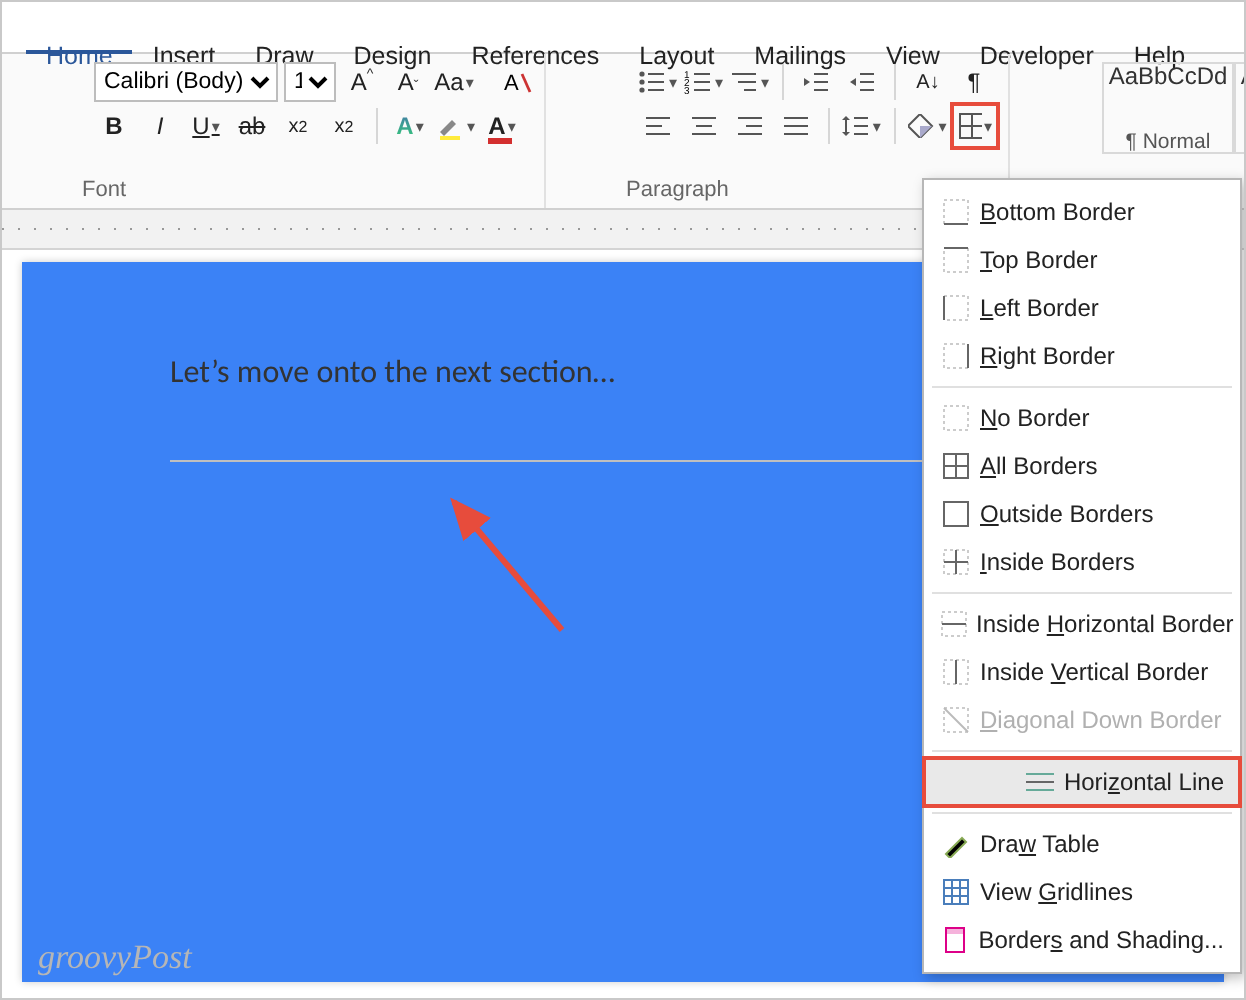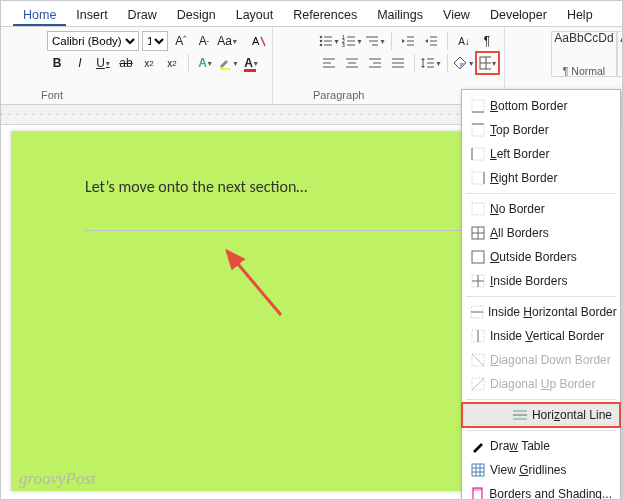--- a/index.html
+++ b/index.html
@@ -1,37 +1,37 @@
 <!DOCTYPE html>
 <html><head>
 <meta charset="utf-8">
 <style>
   * { box-sizing: border-box; margin: 0; padding: 0; }
   body { font-family: "Segoe UI", Arial, sans-serif; font-size: 12px; color: #222; background: #fff; width: 623px; height: 500px; overflow: hidden; position: relative; border: 1px solid #c9c9c9; }
   .tabbar { display: flex; gap: 0; border-bottom: 1px solid #d0d0d0; height: 26px; padding-left: 12px; font-size: 12.5px; }
-  .tabbar .tab { padding: 7px 10px 4px 10px; cursor: default; }
+  .tabbar .tab { padding: 20px 10px 4px 10px; cursor: default; }
   .tabbar .tab.active { color: #2b579a; border-bottom: 2px solid #2b579a; font-weight: 500;}
   .ribbon { display: flex; border-bottom: 1px solid #d0d0d0; height: 78px; background: #fafafa; }
   .group { border-right: 1px solid #e1e1e1; display: flex; flex-direction: column; justify-content: space-between; padding-left: 40px; }
   .group .body { flex: 1; display: flex; flex-direction: column; padding: 4px 6px 0 6px; gap: 2px;}
   .group .label { font-size: 11px; color: #666; padding: 2px 0 3px 0;}
   .row { display: flex; align-items: center; gap: 3px; }
   select.combo { height: 20px; font-size: 11.5px; border: 1px solid #bdbdbd; background: #fff;}
   .icobtn { min-width: 20px; height: 20px; display: inline-flex; align-items: center; justify-content: center; position: relative;}
   .dd { font-size: 8px; color: #555; margin-left: 1px;}
   .sep { width:1px; height:18px; background:#d6d6d6; margin:0 3px;}
   .fw-b{font-weight:bold;} .fw-i{font-style:italic;} .ul{text-decoration:underline;} .st{text-decoration:line-through;}
   .sub{font-size:10px;} 
   .styles .style-box { border:1px solid #d9d9d9; width:66px; height:46px; display:flex; flex-direction:column; align-items:center; justify-content:center; font-size:11px; gap:20px;}
   .style-box .prev{font-size:12px; color:#333;}
   .style-box .nm{font-size:10.5px; color:#555;}
   .highlighted-border { outline: 2px solid #e74c3c; outline-offset: 0px; }
   .ruler { height: 20px; background: #f2f2f2; border-bottom:1px solid #d4d4d4; position:relative;}
   .ruler::before{content:""; position:absolute; left:0; right:0; top:9px; height:1px; background:repeating-linear-gradient(90deg,#999 0 1px,transparent 1px 8px);}
-  .page { position:absolute; left:10px; right:10px; top:130px; bottom:8px; background:#bef264; box-shadow:0 0 4px rgba(0,0,0,.2); padding:46px 74px;}
+  .page { position:absolute; left:10px; right:10px; top:130px; bottom:8px; background:#3b82f6; box-shadow:0 0 4px rgba(0,0,0,.2); padding:46px 74px;}
   .doc-text{ font-family: Calibri, Arial, sans-serif; font-size:16px; color:#333;}
   .hrline{ border:0; border-top:1px solid #bfbfbf; margin-top:34px; width:100%;}
   .arrow { position:absolute; left:220px; top:244px; pointer-events:none;}
   .dropdown { position:absolute; top:88px; left:460px; width:160px; background:#fff; border:1px solid #b7b7b7; box-shadow:2px 2px 6px rgba(0,0,0,.25); padding:4px 0; font-size:12px;}
   .dropdown .item{ display:flex; align-items:center; gap:4px; padding:4px 8px 4px 8px; white-space:nowrap;}
   .dropdown .sepline{ height:1px; background:#e0e0e0; margin:3px 4px;}
   .dropdown .item.disabled{ color:#b0b0b0;}
   .dropdown .item.hl{ background:#e9e9e9; outline:2px solid #e74c3c; outline-offset:-1px;justify-content:flex-end;}
   .dropdown .icon{ width:16px; height:16px; display:flex; align-items:center; justify-content:center;}
   .mn{ position:relative;}
@@ -40,22 +40,22 @@
   svg{display:block;}
 </style>
 </head>
 <body>
 
 <div class="tabbar">
     <div class="tab active">Home</div>
     <div class="tab">Insert</div>
     <div class="tab">Draw</div>
     <div class="tab">Design</div>
+    <div class="tab">References</div>
     <div class="tab">Layout</div>
-    <div class="tab">References</div>
     <div class="tab">Mailings</div>
     <div class="tab">View</div>
     <div class="tab">Developer</div>
     <div class="tab">Help</div>
   </div>
 
 <div class="ribbon">
 
   <div class="group" style="width:272px">
     <div class="body">
@@ -346,29 +346,20 @@
     </div>
     <div class="item disabled">
       <span class="icon">
         <svg width="14" height="14">
           <rect x="1" y="1" width="12" height="12" fill="none" stroke="#ccc" stroke-width="1" stroke-dasharray="1.5 1.5"></rect>
           <line x1="1" y1="1" x2="13" y2="13" stroke="#bbb"></line>
         </svg>
       </span>
       <span class="mn"><span class="k">D</span>iagonal Down Border</span>
     </div>
-    <div class="item disabled">
-      <span class="icon">
-        <svg width="14" height="14">
-          <rect x="1" y="1" width="12" height="12" fill="none" stroke="#ccc" stroke-width="1" stroke-dasharray="1.5 1.5"></rect>
-          <line x1="1" y1="13" x2="13" y2="1" stroke="#bbb"></line>
-        </svg>
-      </span>
-      <span class="mn">Diagonal <span class="k">U</span>p Border</span>
-    </div>
     <div class="sepline"></div>
     <div class="item hl">
       <span class="icon">
         <svg width="14" height="14">
           <line x1="0" y1="3" x2="14" y2="3" stroke="#6a9"></line>
           <line x1="0" y1="7" x2="14" y2="7" stroke="#666" stroke-width="1"></line>
           <line x1="0" y1="11" x2="14" y2="11" stroke="#6a9"></line>
         </svg>
       </span>
       <span class="mn">Hori<span class="k">z</span>ontal Line</span>

